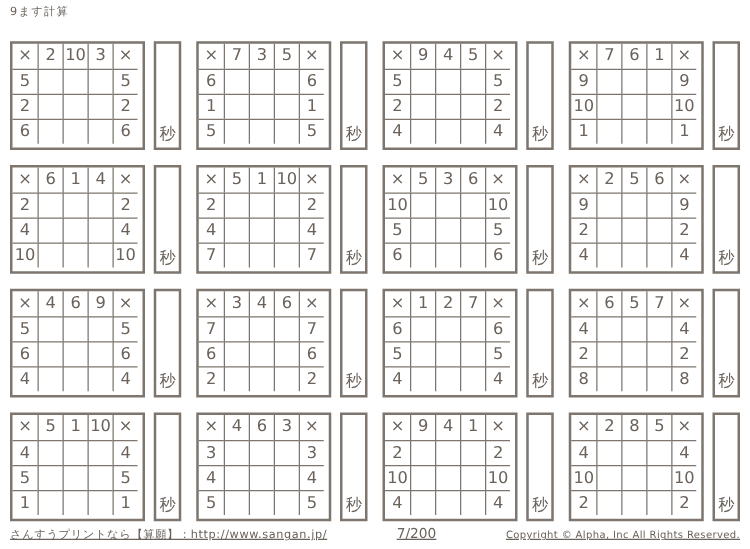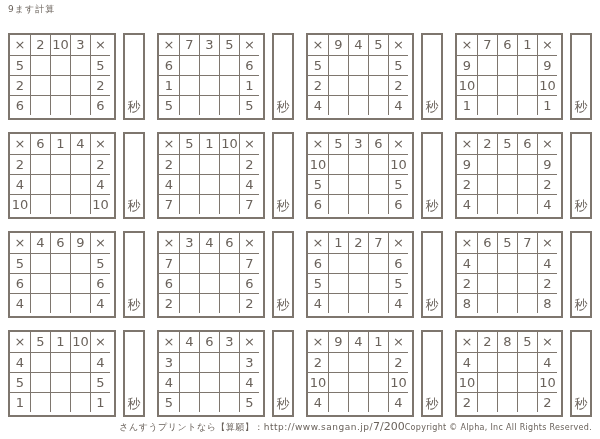--- a/index.html
+++ b/index.html
@@ -57,22 +57,23 @@
     border: 2px solid var(--line);
     display: flex; flex-direction: column;
     justify-content: flex-end; align-items: center;
     padding-bottom: 2px;
     background: var(--bg);
   }
   .sec-label { font-size: 13px; }
 
   .footer {
     position: absolute; left: 8px; right: 8px; top: 420px;
-    display: flex; justify-content: flex-end; align-items: baseline;
+    display: flex; justify-content: space-between; align-items: baseline;
     font-size: 9px;
+    text-decoration: underline;
   }
   .footer .f-left { letter-spacing: 0.5px; }
   .footer .f-center { font-size: 11px; }
   .footer .f-right { font-size: 8px; letter-spacing: 0.3px; }
 </style>
 </head>
 <body>
 
 <div class="sheet">
 

